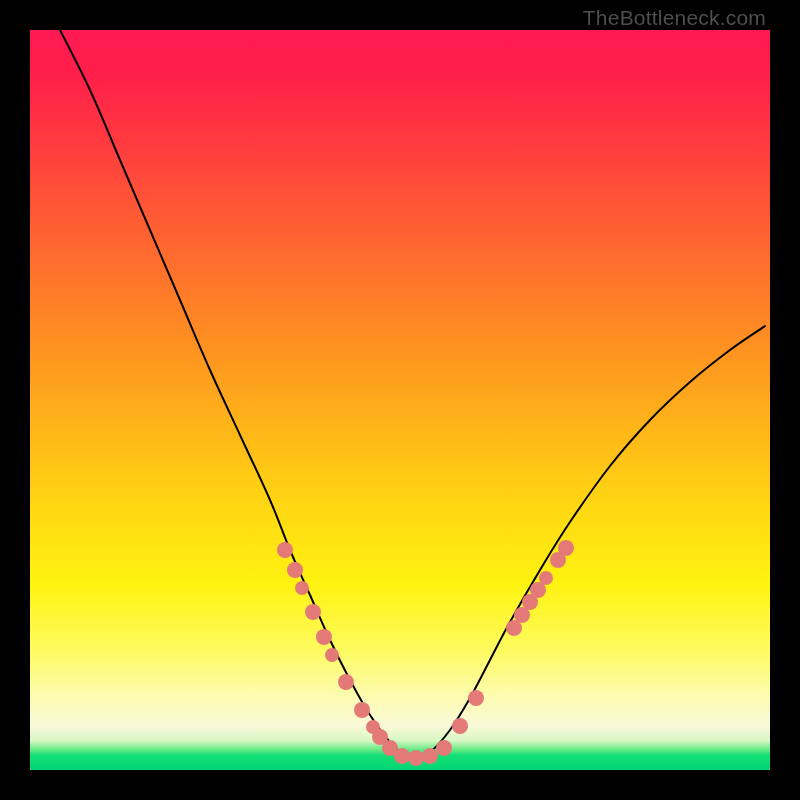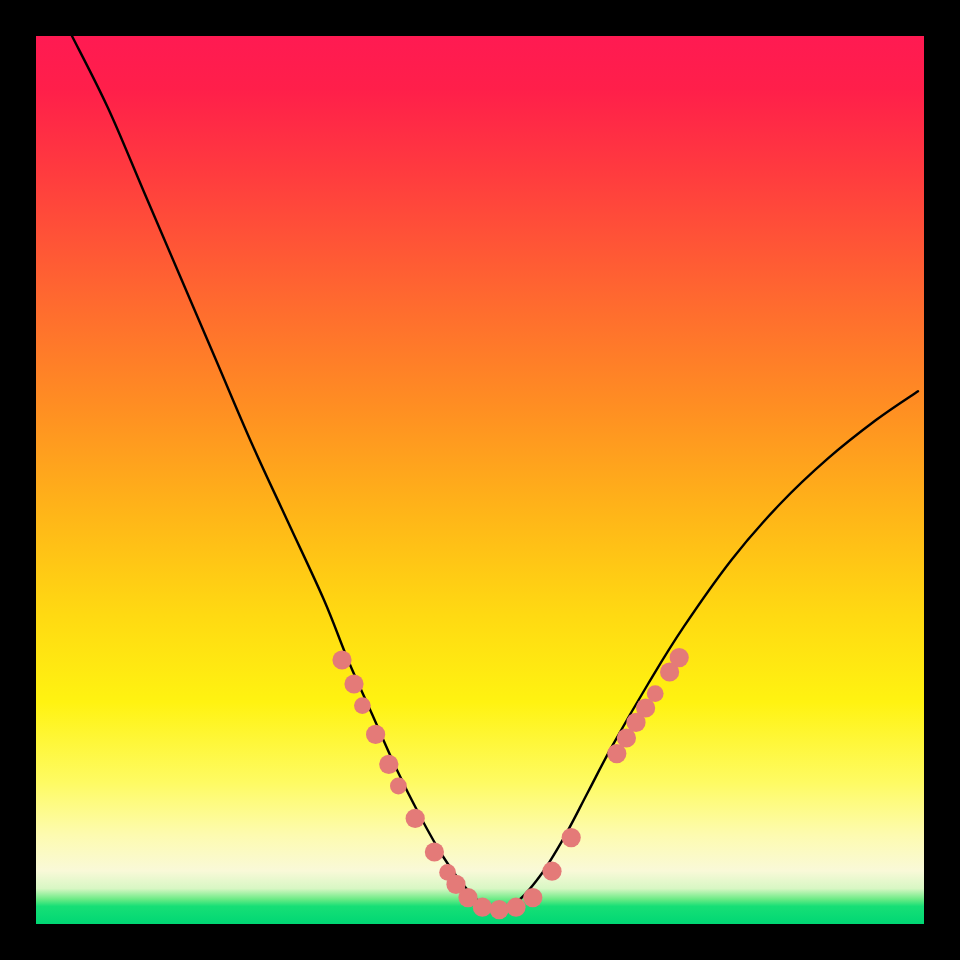--- a/index.html
+++ b/index.html
@@ -67,20 +67,21 @@
   }
   .dot {
     fill: #e47a78;
     stroke: none;
   }
 </style>
 </head>
 <body>
 
 <div class="frame">
+  <div class="watermark">TheBottleneck.com</div>
   <div class="plot-area">
     <svg class="curve" viewBox="0 0 740 740">
       <path id="curve-path" class="curve-path" d="M 30 0 C 35.4 10.8, 49.2 36.6, 60 60 C 70.8 83.4, 79.2 104.8, 90 130 C 100.8 155.2, 109.2 174.8, 120 200 C 130.8 225.2, 139.2 244.8, 150 270 C 160.8 295.2, 169.2 315.7, 180 340 C 190.8 364.3, 199.2 381.6, 210 405 C 220.8 428.4, 231.0 449.3, 240 470 C 249.0 490.7, 252.8 502.9, 260 520 C 267.2 537.1, 272.8 548.8, 280 565 C 287.2 581.2, 292.8 594.7, 300 610 C 307.2 625.3, 312.8 636.5, 320 650 C 327.2 663.5, 332.8 673.8, 340 685 C 347.2 696.2, 352.8 704.3, 360 712 C 367.2 719.7, 372.8 726.2, 380 728 C 387.2 729.8, 392.8 727.0, 400 722 C 407.2 717.0, 412.8 709.7, 420 700 C 427.2 690.3, 432.8 680.6, 440 668 C 447.2 655.4, 452.8 643.7, 460 630 C 467.2 616.3, 471.0 608.2, 480 592 C 489.0 575.8, 499.2 558.0, 510 540 C 520.8 522.0, 527.4 510.7, 540 492 C 552.6 473.3, 565.6 454.4, 580 436 C 594.4 417.6, 605.6 405.1, 620 390 C 634.4 374.9, 645.6 364.6, 660 352 C 674.4 339.4, 686.5 330.1, 700 320 C 713.5 309.9, 728.7 300.3, 735 296"></path>
       <g id="dots-group">
           <circle cx="255" cy="520" r="8" class="dot"></circle>
           <circle cx="265" cy="540" r="8" class="dot"></circle>
           <circle cx="272" cy="558" r="7" class="dot"></circle>
           <circle cx="283" cy="582" r="8" class="dot"></circle>
           <circle cx="294" cy="607" r="8" class="dot"></circle>
           <circle cx="302" cy="625" r="7" class="dot"></circle>

